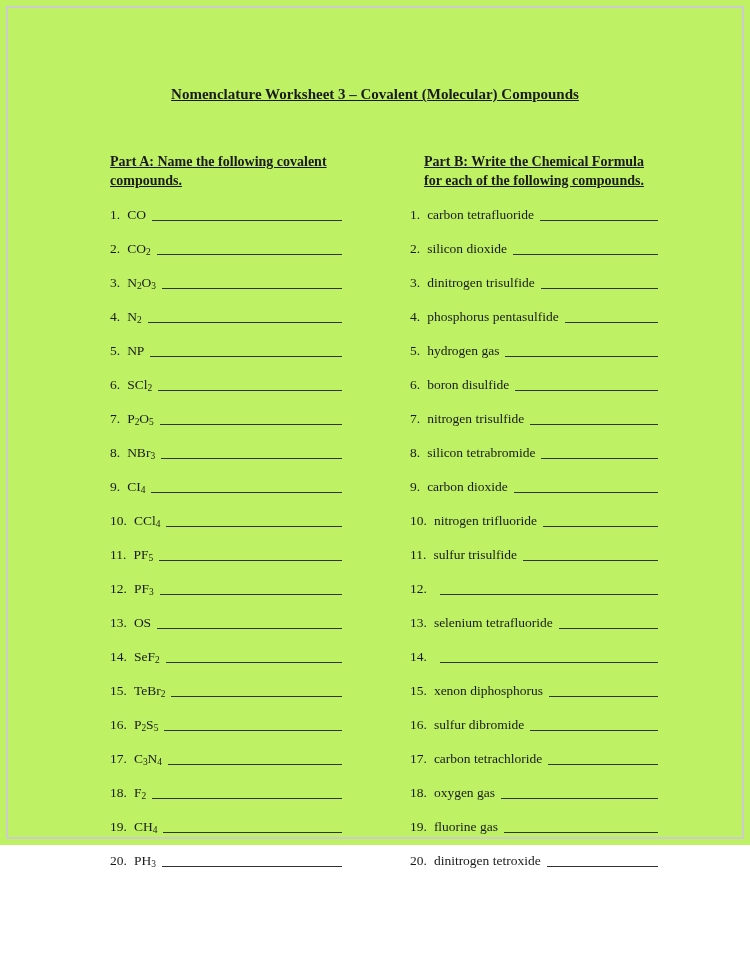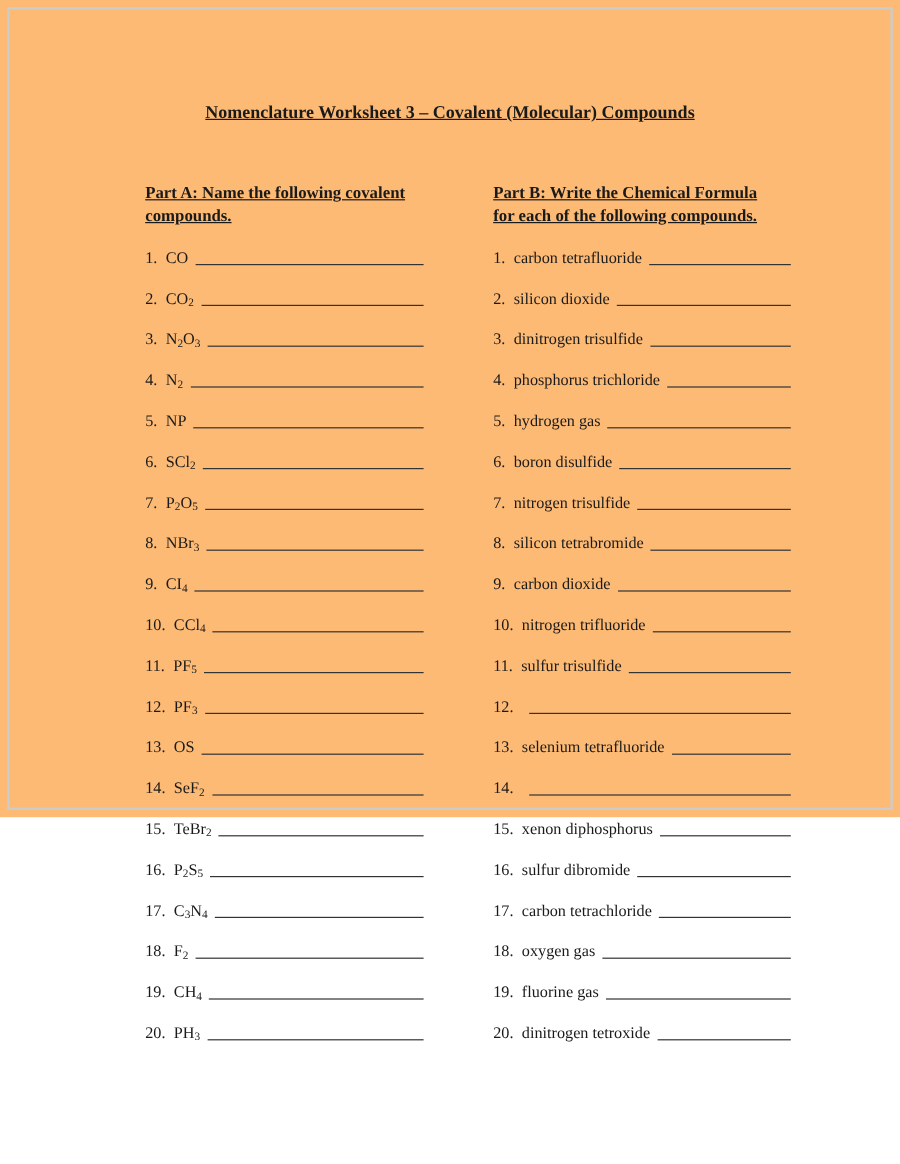--- a/index.html
+++ b/index.html
@@ -5,33 +5,33 @@
   :root{
     --ink:#1a1a1a;
     --page-border:#cccccc;
   }
   html,body{margin:0;padding:0;background:#ffffff;}
   body{
     width:750px;height:970px;overflow:hidden;
     font-family:"Liberation Serif","DejaVu Serif",serif;
     color:var(--ink);
   }
-  .page{position:relative;width:750px;height:681px;background:#fdba74;}
+  .page{position:relative;width:750px;height:845px;background:#bef264;}
   .scan-border{
     position:absolute;inset:6px;border:2px solid var(--page-border);
     pointer-events:none;
   }
   .title{
     position:absolute;top:86px;left:0;width:100%;
     text-align:center;font-weight:bold;font-size:15px;
     text-decoration:underline;
   }
-  .col{position:absolute;top:152px;margin-left:11px;}
+  .col{position:absolute;top:152px;}
   .col-a{left:110px;width:232px;}
-  .col-b{left:400px;width:248px;}
+  .col-b{left:410px;width:248px;text-align:center;}
   .heading{font-weight:bold;font-size:14px;line-height:19px;}
   .heading .hline{text-decoration:underline;display:block;}
   .list{margin-top:16px;}
   .row{display:flex;height:34px;font-size:13.5px;}
   .row span{line-height:17px;white-space:nowrap;}
   .row .num{margin-right:7px;}
   .row .blank{
     flex:1;min-width:20px;margin-left:6px;height:14px;
     border-bottom:1px solid #333333;white-space:normal;
   }
@@ -170,21 +170,21 @@
           <span class="name">silicon dioxide</span>
           <span class="blank"></span>
         </div>
         <div class="row">
           <span class="num">3.</span>
           <span class="name">dinitrogen trisulfide</span>
           <span class="blank"></span>
         </div>
         <div class="row">
           <span class="num">4.</span>
-          <span class="name">phosphorus trichloride</span>
+          <span class="name">phosphorus pentasulfide</span>
           <span class="blank"></span>
         </div>
         <div class="row">
           <span class="num">5.</span>
           <span class="name">hydrogen gas</span>
           <span class="blank"></span>
         </div>
         <div class="row">
           <span class="num">6.</span>
           <span class="name">boron disulfide</span>

